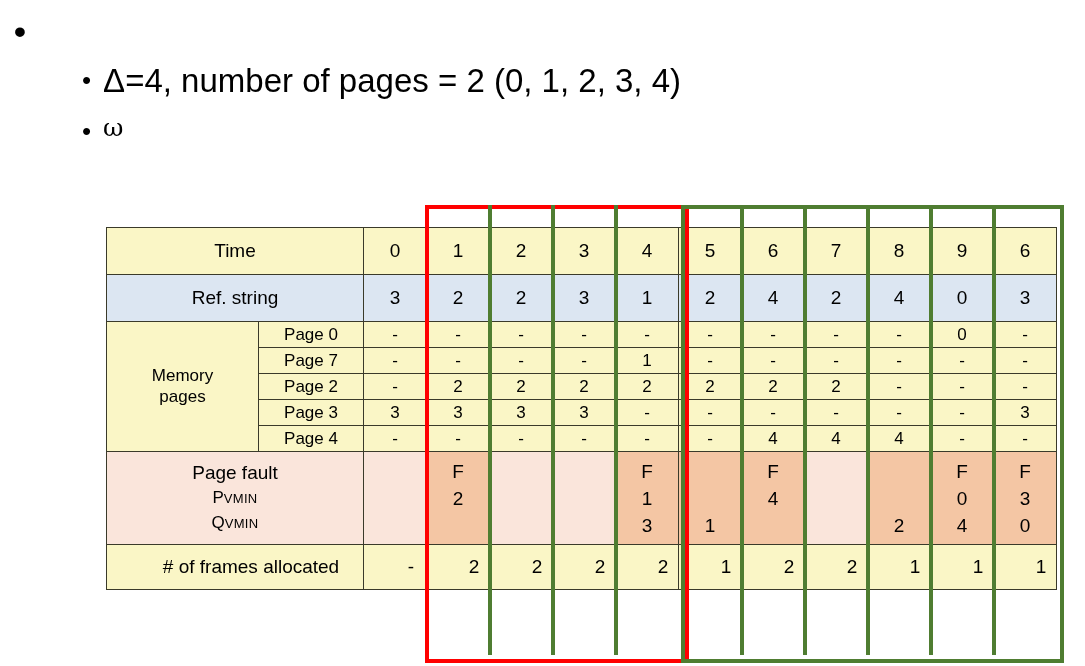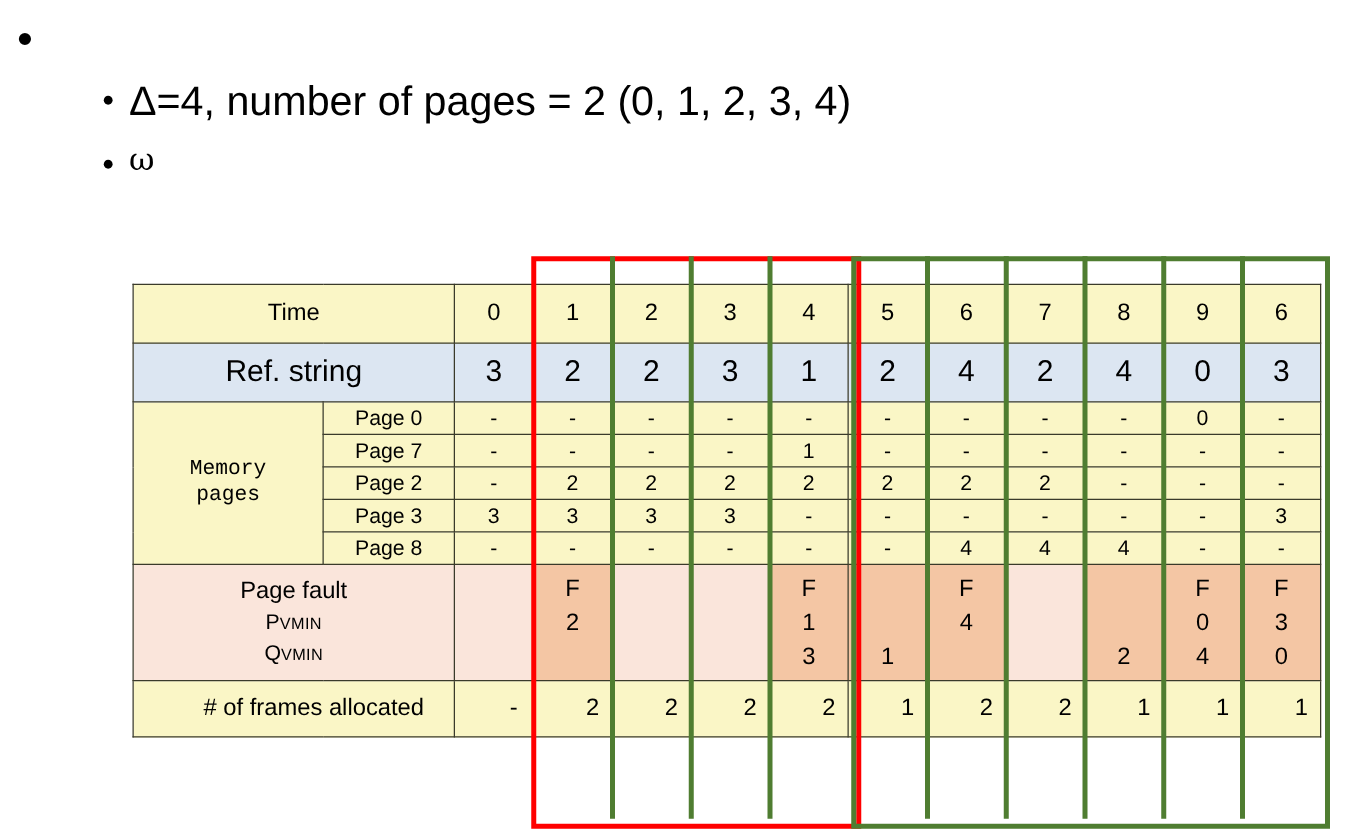--- a/index.html
+++ b/index.html
@@ -58,42 +58,42 @@
     background: #faf6c6;
     padding: 0;
     height: 26px;
   }
   td.lbl { background: #faf6c6; }
   .c-label { width: 152px; }
   .c-sub   { width: 105px; }
   .c-t     { width: 63px; }
 
   tr.row-time td { height: 46px; font-size: 19px; }
-  tr.row-ref  td { background: #dce6f2; height: 46px; font-size: 24px; }
+  tr.row-ref  td { background: #dce6f2; height: 46px; font-size: 19px; }
   tr.row-ref td.lbl { background: #dce6f2; }
 
   tr.row-mem td { height: 25px; font-size: 17px; }
   td.mem-label { font-size: 19px; line-height: 1.15; }
   td.sub-label { text-align: center; font-size: 18px; margin-top: 14px; }
 
   tr.row-pf td { background: #fae5db; height: 92px; vertical-align: top; }
   tr.row-pf td.pf-hit { background: #f4c6a4; }
   tr.row-pf td.pf-label { background: #fae5db; vertical-align: middle; }
 
   tr.row-frames td { height: 44px; font-size: 19px; padding-left: 32px; }
 
   .pf-stack { display: flex; flex-direction: column; justify-content: flex-start;
               height: 92px; padding-top: 6px; box-sizing: border-box; }
   .pf-stack span { display: block; height: 27px; line-height: 27px; font-size: 19px; }
 
   .pf-title { font-size: 19px; line-height: 26px; }
   .pf-sub   { font-size: 17px; line-height: 24px; }
   .pf-sub .sc { font-size: 13px; letter-spacing: 0.3px; }
 
-  .memlabel-inner { line-height: 1.2; font-family: Liberation Mono, monospace; }
+  .memlabel-inner { line-height: 1.2; }
 
   
   .ovl { position: absolute; pointer-events: none; }
   .red-box {
     left: 425px; top: 205px;
     width: 256px; height: 450px;
     border: 4px solid #ff0000;
   }
   .green-box {
     left: 681px; top: 205px;
@@ -231,21 +231,21 @@
         <td>-</td>
         <td>-</td>
         <td>-</td>
         <td>-</td>
         <td>-</td>
         <td>-</td>
         <td>3</td>
       </tr>
 
       <tr class="row-mem">
-        <td class="lbl sub-label">Page 8</td>
+        <td class="lbl sub-label">Page 4</td>
         <td>-</td>
         <td>-</td>
         <td>-</td>
         <td>-</td>
         <td>-</td>
         <td>-</td>
         <td>4</td>
         <td>4</td>
         <td>4</td>
         <td>-</td>

